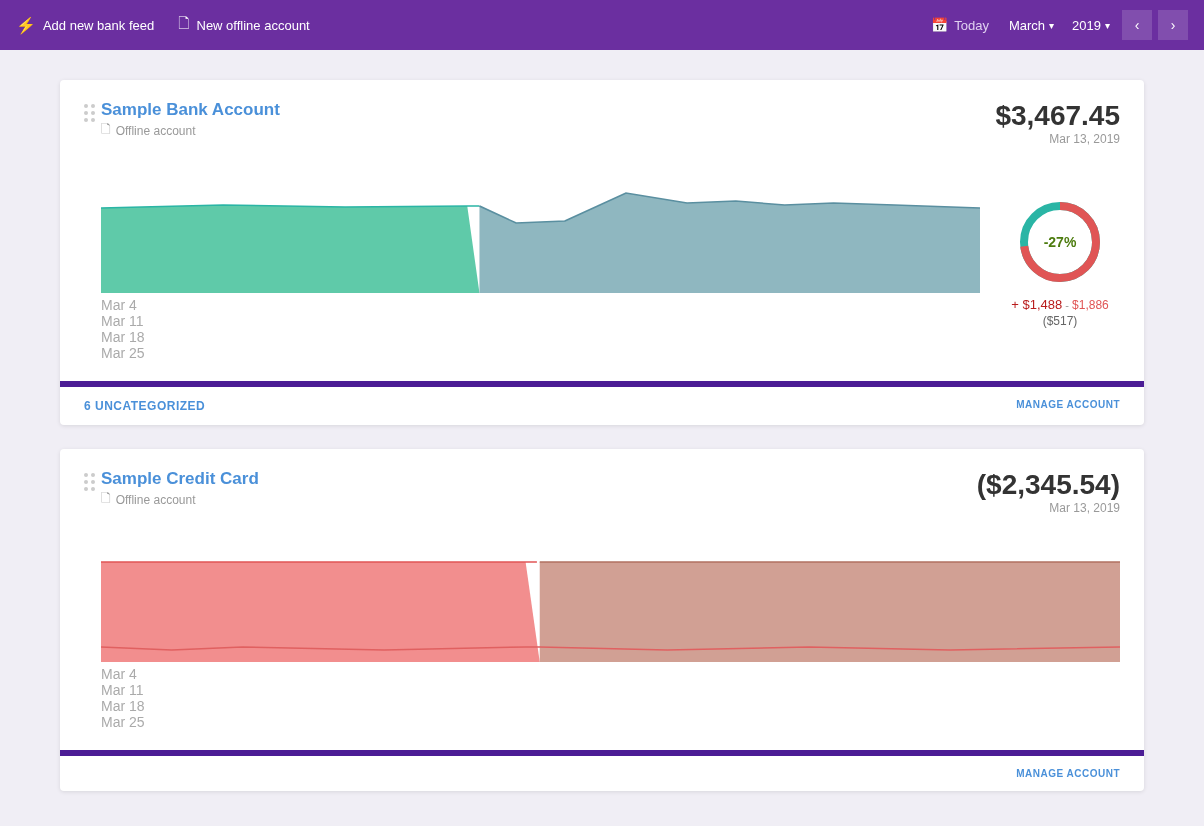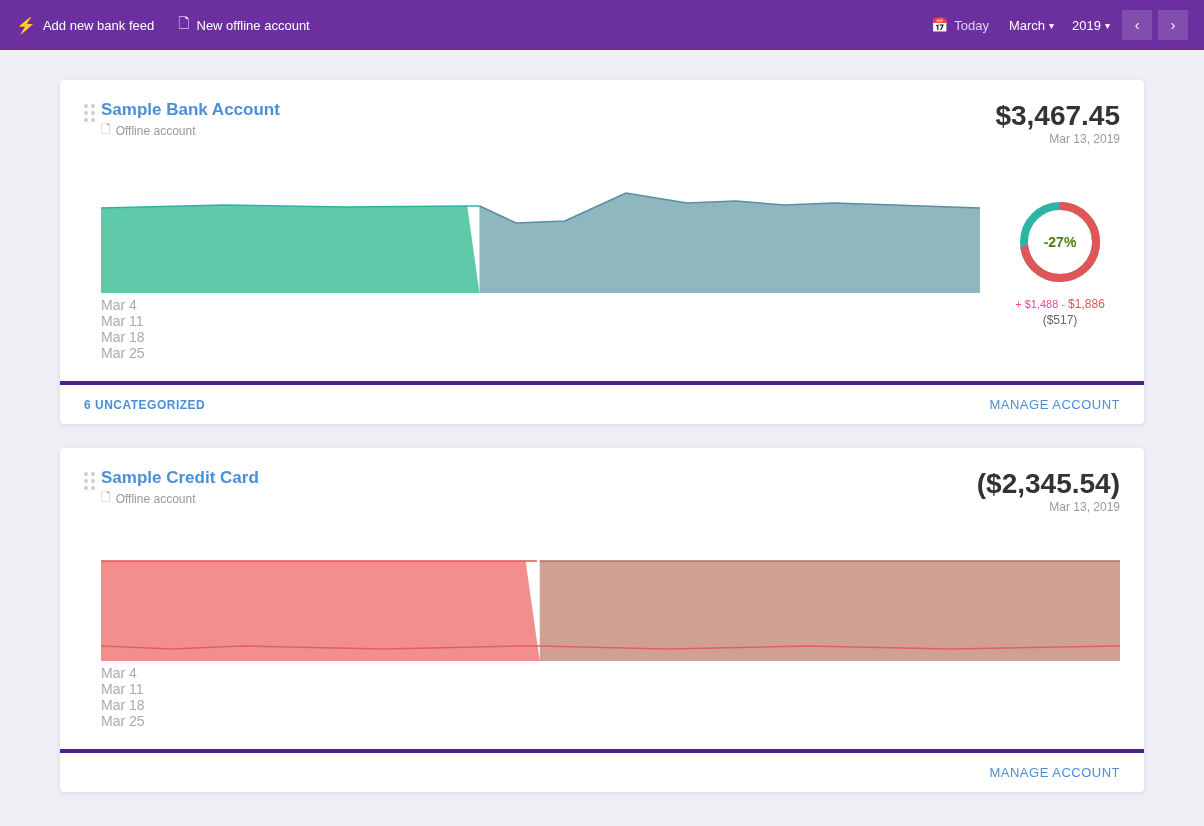--- a/index.html
+++ b/index.html
@@ -194,53 +194,53 @@
       left: 50%;
       transform: translate(-50%, -50%);
       font-size: 14px;
       font-weight: 700;
       color: #4d7c0f;
     }
     .donut-stats {
       text-align: center;
     }
     .donut-in {
-      color: #ec4899;
-      font-size: 11px;
+      color: #b91c1c;
+      font-size: 13px;
     }
     .donut-out {
       color: #e05555;
       font-size: 12px;
     }
     .donut-net {
       color: #666;
       font-size: 12px;
       margin-top: 2px;
     }
 
     
     .card-footer {
-      border-top: 4px solid #4c1d95;
+      border-top: 6px solid #4c1d95;
       padding: 12px 24px;
       display: flex;
       justify-content: space-between;
-      align-items: flex-end;
+      align-items: flex-start;
     }
     .uncategorized-link {
       color: #4a90d9;
       font-size: 12px;
       font-weight: 700;
       letter-spacing: 0.5px;
       cursor: pointer;
       text-transform: uppercase;
     }
     .manage-link {
       color: #4a90d9;
-      font-size: 13px;
-      font-weight: 400;
+      font-size: 10px;
+      font-weight: 700;
       letter-spacing: 0.5px;
       cursor: pointer;
       text-transform: uppercase;
     }
 
     
     .chart-svg {
       width: 100%;
       height: 130px;
       display: block;

